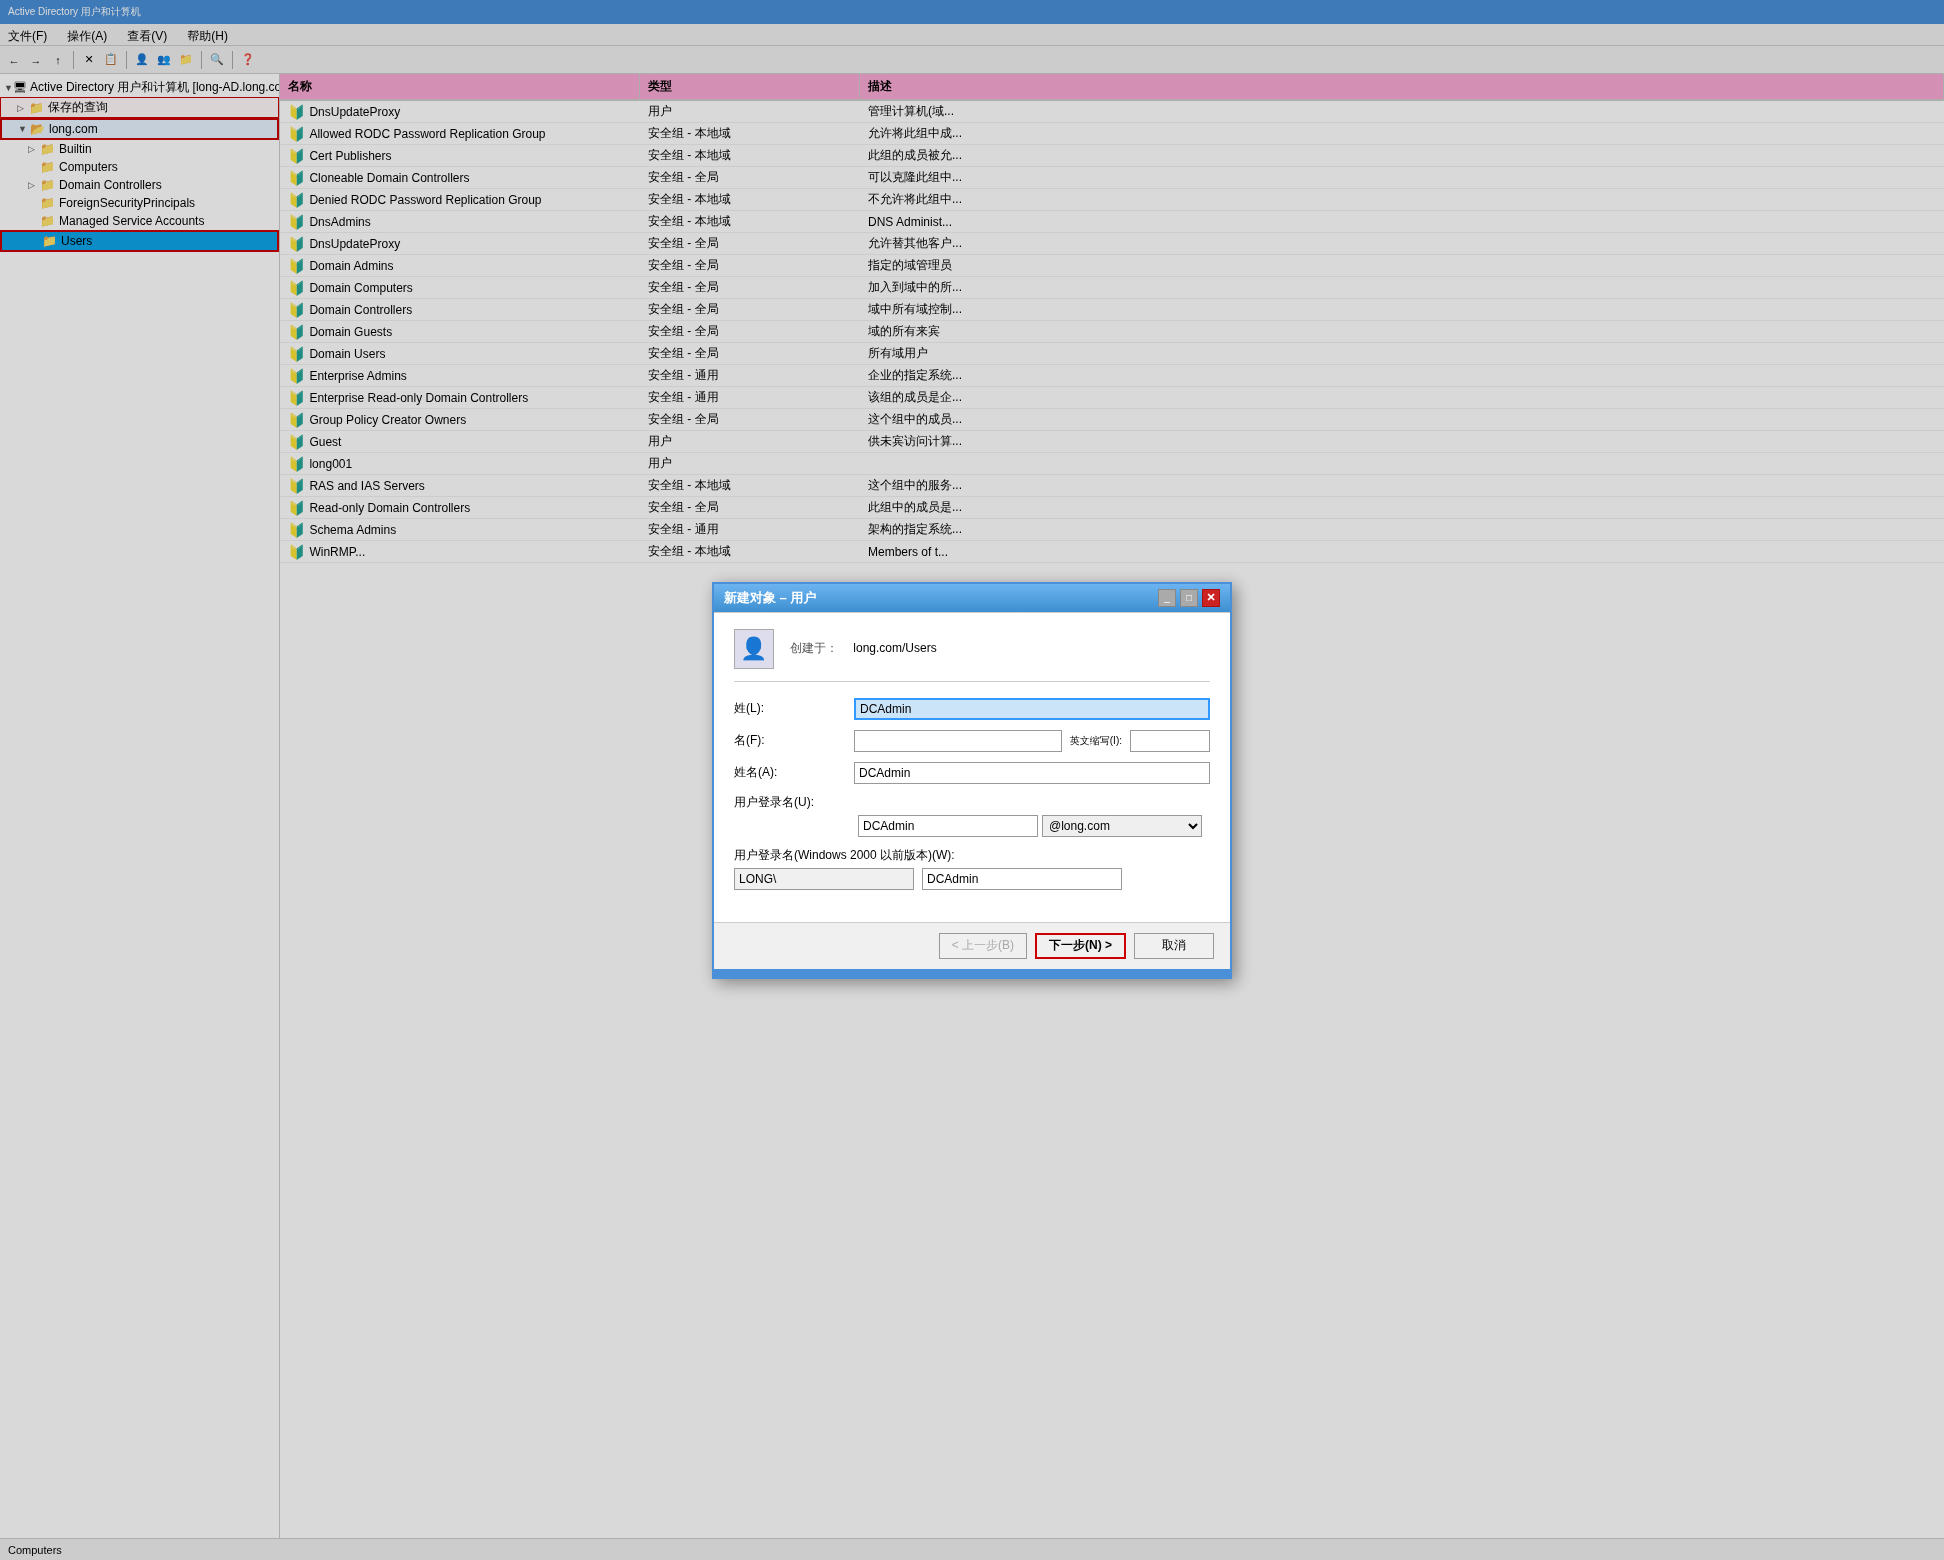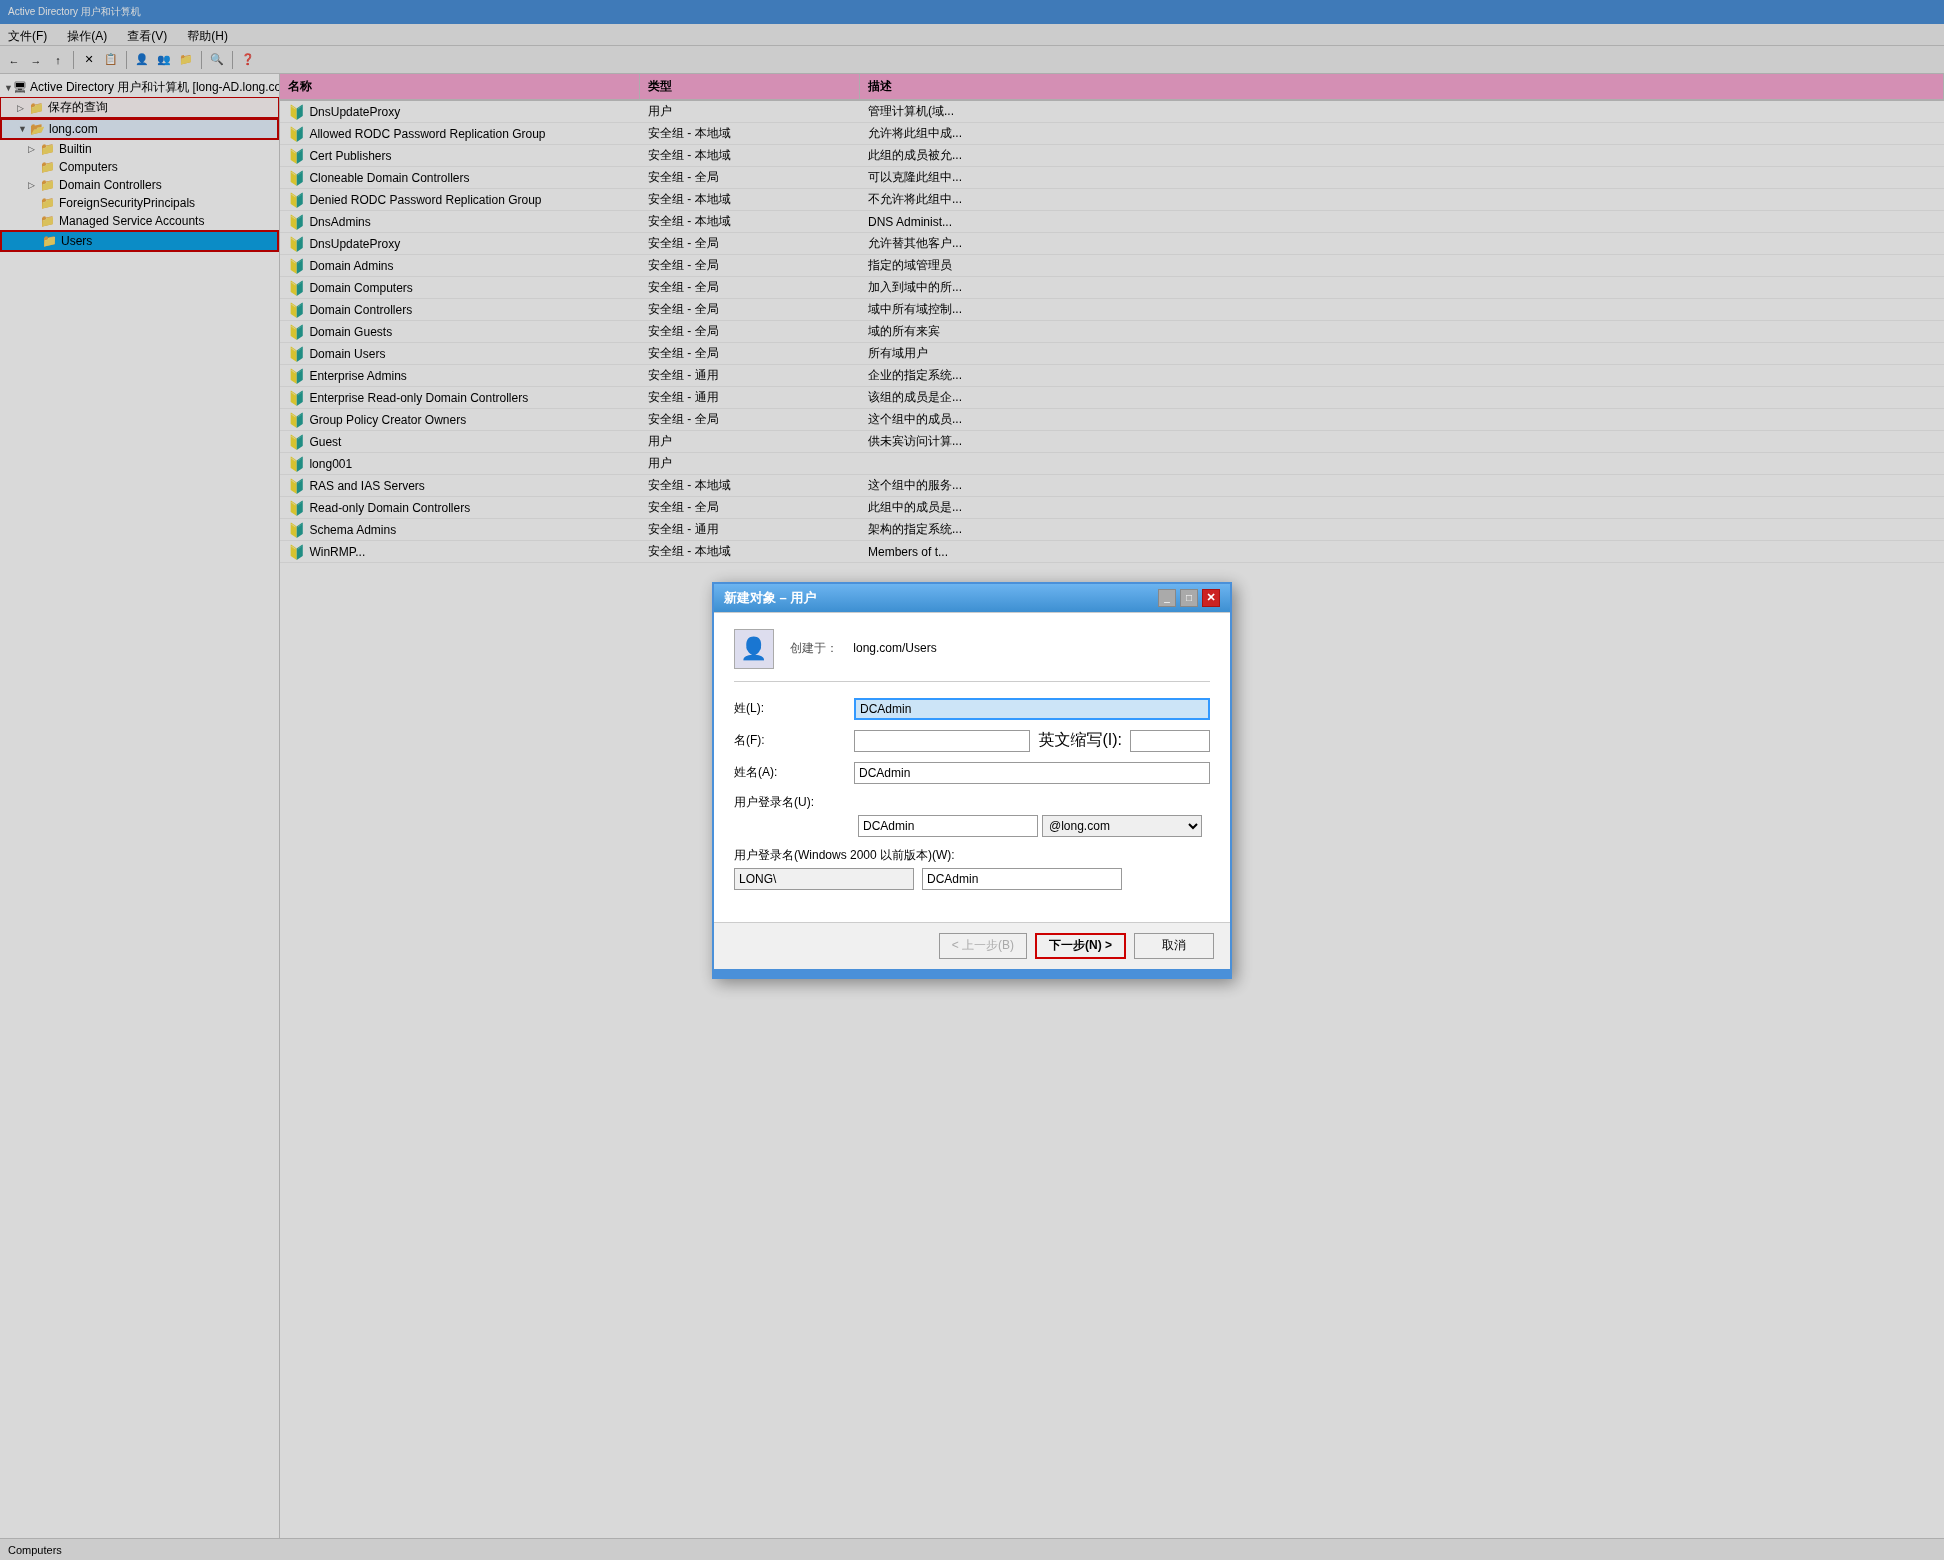--- a/index.html
+++ b/index.html
@@ -660,21 +660,21 @@
         <div class="form-label">姓(L):</div>
         <div class="form-field">
           <input class="form-input highlighted" type="text" value="DCAdmin" style="">
         </div>
       </div>
 
       <div class="form-row">
         <div class="form-label">名(F):</div>
         <div style="display:flex; gap:8px; flex:1; align-items:center;">
           <input class="form-input" type="text" style="flex: 1 1 0%;">
-          <span style="font-size:16px; white-space:nowrap;">英文缩写(I):</span>
+          <span style="font-size:10px; white-space:nowrap;">英文缩写(I):</span>
           <input class="form-input" type="text" style="width: 80px;">
         </div>
       </div>
 
       <div class="form-row">
         <div class="form-label">姓名(A):</div>
         <div class="form-field">
           <input class="form-input" type="text" value="DCAdmin" style="">
         </div>
       </div>

